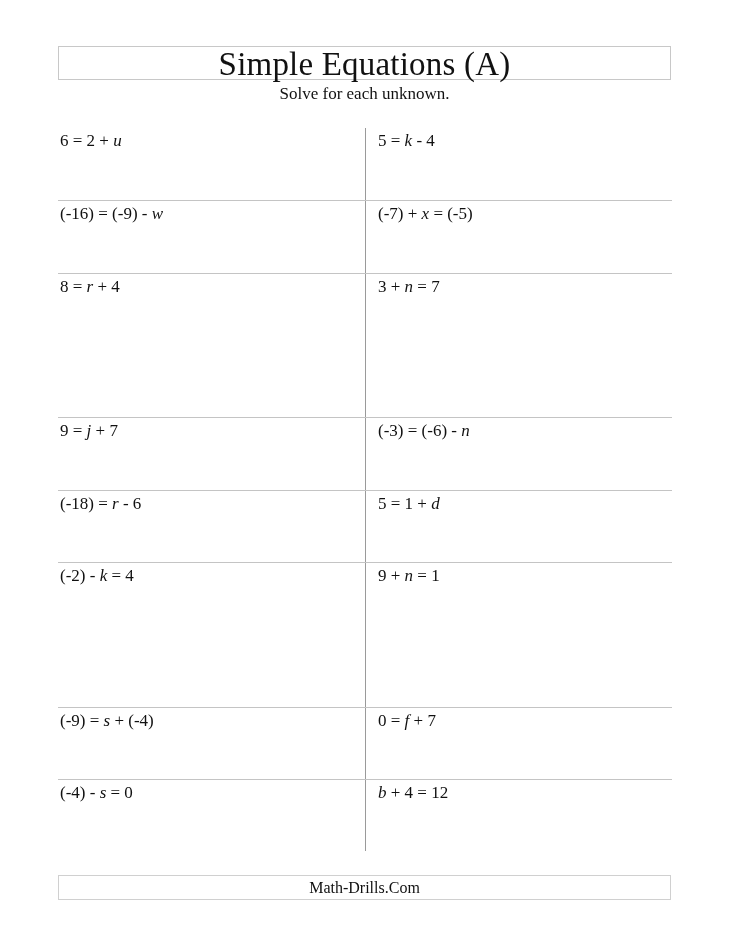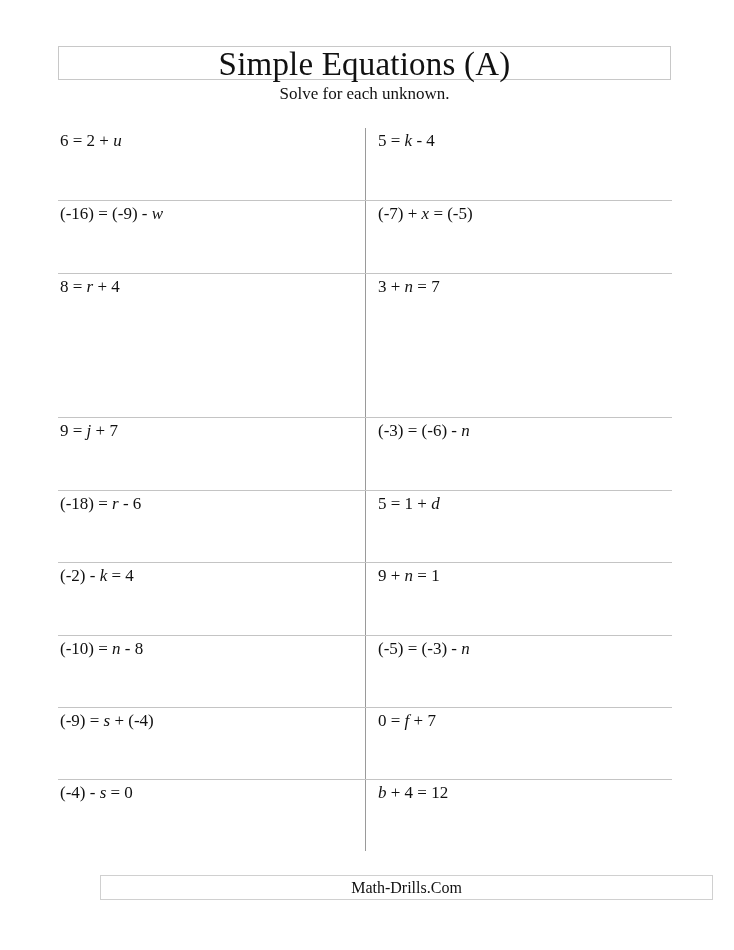--- a/index.html
+++ b/index.html
@@ -77,21 +77,20 @@
     .var { font-style: italic; }
     .footer-box {
       position: absolute;
       left: 58px;
       top: 875px;
       width: 613px;
       height: 25px;
       border: 1px solid #d0d0d0;
       box-sizing: border-box;
       text-align: center;
-      margin-left: 42px;
     }
     .footer-text {
       font-size: 16px;
       line-height: 23px;
     }
   </style>
 </head>
 <body>
 
 <div class="title-box">
@@ -126,24 +125,20 @@
   <div class="row has-top" style="top:362px;">
     <div class="cell left"><span>(-18) = </span><span class="var">r</span><span> - 6</span></div>
     <div class="cell right"><span>5 = 1 + </span><span class="var">d</span><span></span></div>
   </div>
 
   <div class="row has-top" style="top:434px;">
     <div class="cell left"><span>(-2) - </span><span class="var">k</span><span> = 4</span></div>
     <div class="cell right"><span>9 + </span><span class="var">n</span><span> = 1</span></div>
   </div>
 
-  <div class="row has-top" style="top:507px;">
-    <div class="cell left"><span>(-10) = </span><span class="var">n</span><span> - 8</span></div>
-    <div class="cell right"><span>(-5) = (-3) - </span><span class="var">n</span><span></span></div>
-  </div>
 
   <div class="row has-top" style="top:579px;">
     <div class="cell left"><span>(-9) = </span><span class="var">s</span><span> + (-4)</span></div>
     <div class="cell right"><span>0 = </span><span class="var">f</span><span> + 7</span></div>
   </div>
 
   <div class="row has-top" style="top:651px;">
     <div class="cell left"><span>(-4) - </span><span class="var">s</span><span> = 0</span></div>
     <div class="cell right"><span></span><span class="var">b</span><span> + 4 = 12</span></div>
   </div>

